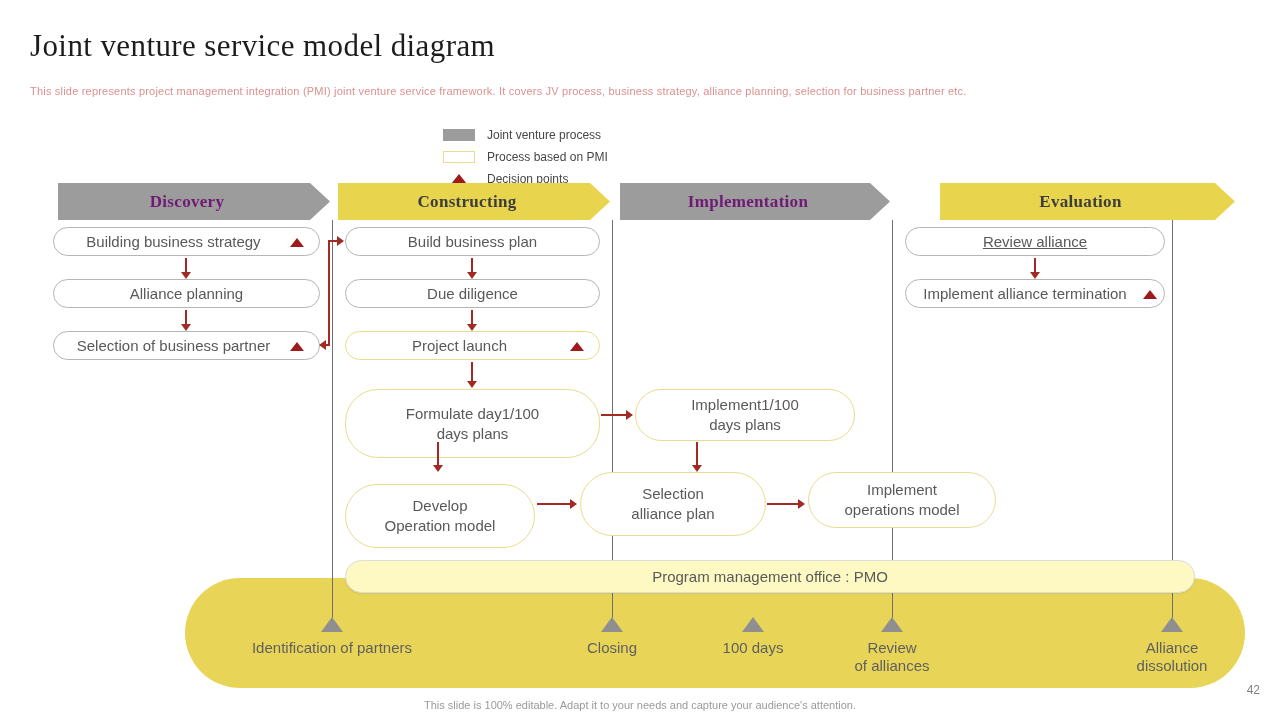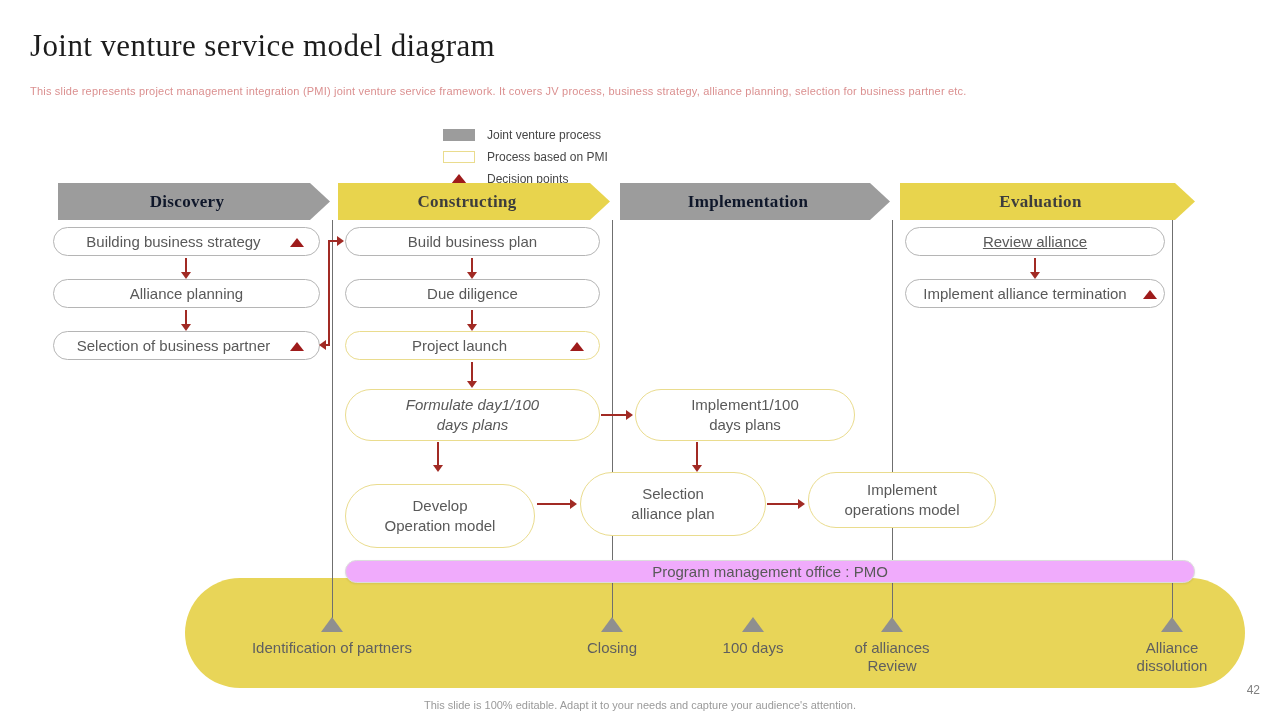--- a/index.html
+++ b/index.html
@@ -36,26 +36,26 @@
   .sw-tri{width:0;height:0;border-left:8px solid transparent;border-right:8px solid transparent;
           border-bottom:10px solid var(--red-dark);}
   .legend-label{font-size:12px;color:#464646;}
 
   
   .stage{top:183px;height:37px;line-height:37px;text-align:center;
          font-family:"Liberation Serif","DejaVu Serif",serif;font-weight:bold;
          font-size:17px;letter-spacing:.3px;
          clip-path:polygon(0 0,calc(100% - 20px) 0,100% 50%,calc(100% - 20px) 100%,0 100%);
          padding-right:14px;}
-  .stage-gray{background:var(--stage-gray);color:#0f172a;}
+  .stage-gray{background:var(--stage-gray);color:#701a75;}
   .stage-yellow{background:var(--accent-yellow);color:#3d3d3d;}
   .stage-1{left:58px;width:272px;}
   .stage-2{left:338px;width:272px;}
   .stage-3{left:620px;width:270px;}
-  .stage-4{left:900px;width:295px;}
+  .stage-4{left:940px;width:295px;}
 
   
   .divider{width:1px;top:220px;height:398px;background:var(--divider-gray);z-index:2;}
 
   
   .box{background:#fff;border:1px solid var(--outline-gray);border-radius:33px;
        display:flex;flex-direction:column;justify-content:center;align-items:center;
        font-size:15px;color:var(--text-gray);text-align:center;line-height:20px;z-index:4;}
   .box-pmi{border-color:var(--outline-yellow);}
   .decision-tri{position:absolute;right:15px;top:50%;margin-top:-4px;width:0;height:0;
@@ -69,21 +69,21 @@
   .ah-down{width:0;height:0;border-left:5px solid transparent;border-right:5px solid transparent;
            border-top:7px solid var(--red);z-index:4;}
   .ah-right{width:0;height:0;border-top:5px solid transparent;border-bottom:5px solid transparent;
             border-left:7px solid var(--red);z-index:4;}
   .ah-left{width:0;height:0;border-top:5px solid transparent;border-bottom:5px solid transparent;
            border-right:7px solid var(--red);z-index:4;}
 
   
   .band{left:185px;top:578px;width:1060px;height:110px;background:var(--band-yellow);
         border-radius:55px;z-index:1;}
-  .pmo-bar{left:345px;top:560px;width:850px;height:23px;background:#f0abfc;
+  .pmo-bar{left:345px;top:560px;width:850px;height:33px;background:#fef9c3;
            border:1px solid #dcdcdc;border-radius:17px;z-index:5;
            display:flex;align-items:center;justify-content:center;
            font-size:15px;color:var(--text-gray);box-shadow:0 1px 2px rgba(0,0,0,.08);}
   .m-tri{width:0;height:0;border-left:11px solid transparent;border-right:11px solid transparent;
          border-bottom:15px solid var(--marker-gray);top:617px;z-index:3;}
   .m-label{top:639px;width:220px;text-align:center;font-size:15px;color:#5f5f5f;
            line-height:18px;z-index:3;}
 
   
   .footer{left:0;right:0;top:699px;text-align:center;font-size:11px;color:#9a9a9a;}
@@ -142,21 +142,21 @@
 <div class="abs box" style="left:345px;top:227px;width:255px;height:29px;">
   <span>Build business plan</span>
 </div>
 <div class="abs box" style="left:345px;top:279px;width:255px;height:29px;">
   <span>Due diligence</span>
 </div>
 <div class="abs box box-pmi has-decision" style="left:345px;top:331px;width:255px;height:29px;">
   <span>Project launch</span>
   <span class="decision-tri"></span>
 </div>
-<div class="abs box box-pmi" style="left:345px;top:389px;width:255px;height:52px;font-style:italic;">
+<div class="abs box box-pmi" style="left:345px;top:389px;width:255px;height:69px;">
   <span>Formulate day1/100</span>
   <span>days plans</span>
 </div>
 <div class="abs box box-pmi" style="left:345px;top:484px;width:190px;height:64px;">
   <span>Develop</span>
   <span>Operation model</span>
 </div>
 
 <div class="abs box box-pmi" style="left:635px;top:389px;width:220px;height:52px;">
   <span>Implement1/100</span>
@@ -221,22 +221,22 @@
 <div class="abs m-label" style="left:222px;">
   <div>Identification of partners</div>
 </div>
 <div class="abs m-label" style="left:502px;">
   <div>Closing</div>
 </div>
 <div class="abs m-label" style="left:643px;">
   <div>100 days</div>
 </div>
 <div class="abs m-label" style="left:782px;">
+  <div>Review</div>
   <div>of alliances</div>
-  <div>Review</div>
 </div>
 <div class="abs m-label" style="left:1062px;">
   <div>Alliance</div>
   <div>dissolution</div>
 </div>
 
 <div class="abs footer">This slide is 100% editable. Adapt it to your needs and capture your audience's attention.</div>
 <div class="abs page-num">42</div>
 
 </body></html>

